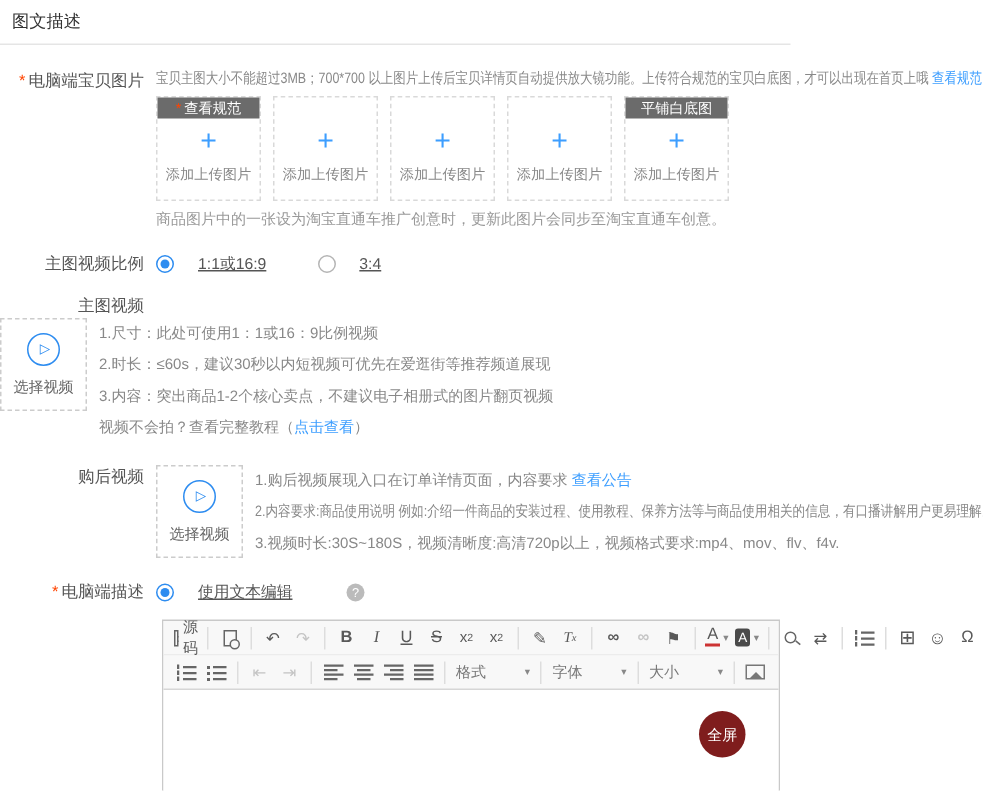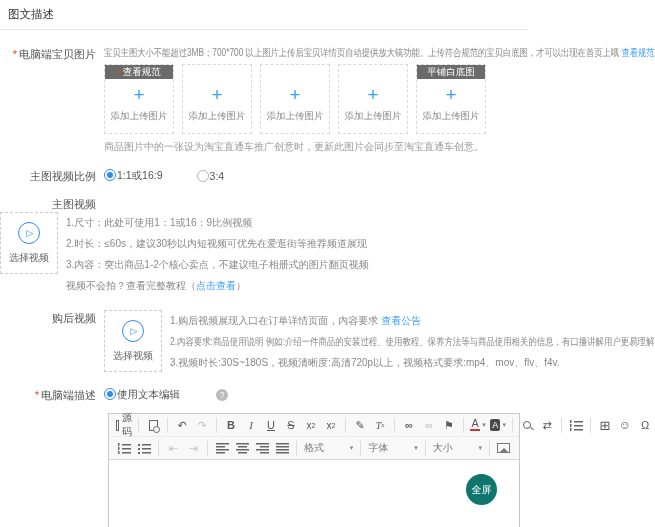--- a/index.html
+++ b/index.html
@@ -27,21 +27,21 @@
   .ubox { position:relative; width:70px; height:70px; border:1px dashed #d9d9d9; background:#fff;
     margin-right:8px; display:flex; flex-direction:column; align-items:center; cursor:pointer; }
   .utag { position:absolute; top:0; left:0; right:0; height:14px; background:#6b6b6b; color:#fff;
     font-size:9.5px; display:flex; align-items:center; justify-content:center; }
   .plus { margin-top:22px; color:#3d9eff; font-size:19px; line-height:16px; font-weight:400; }
   .utxt { margin-top:7px; font-size:9.5px; color:#888; }
   .note { margin-top:6px; font-size:10px; color:#999; line-height:14px; }
 
   
   .opts { display:flex; align-items:center; gap:6px; padding-top:1px; }
-  .opt { display:flex; align-items:flex-start; gap:1px; font-size:10.5px; color:#555; cursor:pointer; margin-right:28px; }
+  .opt { display:flex; align-items:center; gap:16px; font-size:10.5px; color:#555; cursor:pointer; margin-right:28px;text-decoration:underline; }
   .radio { width:12px; height:12px; border-radius:50%; border:1px solid #b5b5b5; background:#fff; position:relative; flex:none; }
   .radio.sel { border-color:#2d8cf0; }
   .radio.sel::after { content:""; position:absolute; left:2px; top:2px; width:6px; height:6px; border-radius:50%; background:#2d8cf0; }
   .qmark { width:12px; height:12px; border-radius:50%; background:#bbb; color:#fff; font-size:8.5px;
     display:inline-flex; align-items:center; justify-content:center; margin-left:2px; }
 
   
   .vrow { display:flex; }
   .vbox { width:58px; height:62px; border:1px dashed #ccc; flex:none; display:flex; flex-direction:column;
     align-items:center; justify-content:center; gap:7px; cursor:pointer; }
@@ -84,21 +84,21 @@
   .i-alr { background:linear-gradient(#666,#666) 0 0/13px 1.5px no-repeat,linear-gradient(#666,#666) 4px 3px/9px 1.5px no-repeat,linear-gradient(#666,#666) 0 6px/13px 1.5px no-repeat,linear-gradient(#666,#666) 4px 9px/9px 1.5px no-repeat; }
   .i-alj { background:linear-gradient(#666,#666) 0 0/13px 1.5px no-repeat,linear-gradient(#666,#666) 0 3px/13px 1.5px no-repeat,linear-gradient(#666,#666) 0 6px/13px 1.5px no-repeat,linear-gradient(#666,#666) 0 9px/13px 1.5px no-repeat; }
   .dd { display:inline-flex; align-items:center; justify-content:space-between; width:68px; padding:0 3px;
     color:#777; font-size:10px; cursor:pointer; }
   .i-img { width:13px; height:10px; border:1px solid #777; position:relative; overflow:hidden; display:inline-block; }
   .i-img::after { content:""; position:absolute; left:1px; bottom:-1px; border-left:5px solid transparent;
     border-right:5px solid transparent; border-bottom:5px solid #777; }
   .tpl { display:inline-flex; align-items:center; gap:4px; font-size:10px; color:#666; cursor:pointer; margin-left:4px; }
   .ed-content { position:relative; height:96px; background:#fff; }
   .fullscreen { position:absolute; top:14px; right:22px; width:31px; height:31px; border-radius:50%;
-    background:#0f766e; color:#fff; font-size:10px; display:flex; align-items:center; justify-content:center; cursor:pointer; }
+    background:#7f1d1d; color:#fff; font-size:10px; display:flex; align-items:center; justify-content:center; cursor:pointer; }
 </style>
 </head>
 <body>
 
 <div class="page">
 
   <div class="hdr">
     <span class="title">图文描述</span>
   </div>
 

